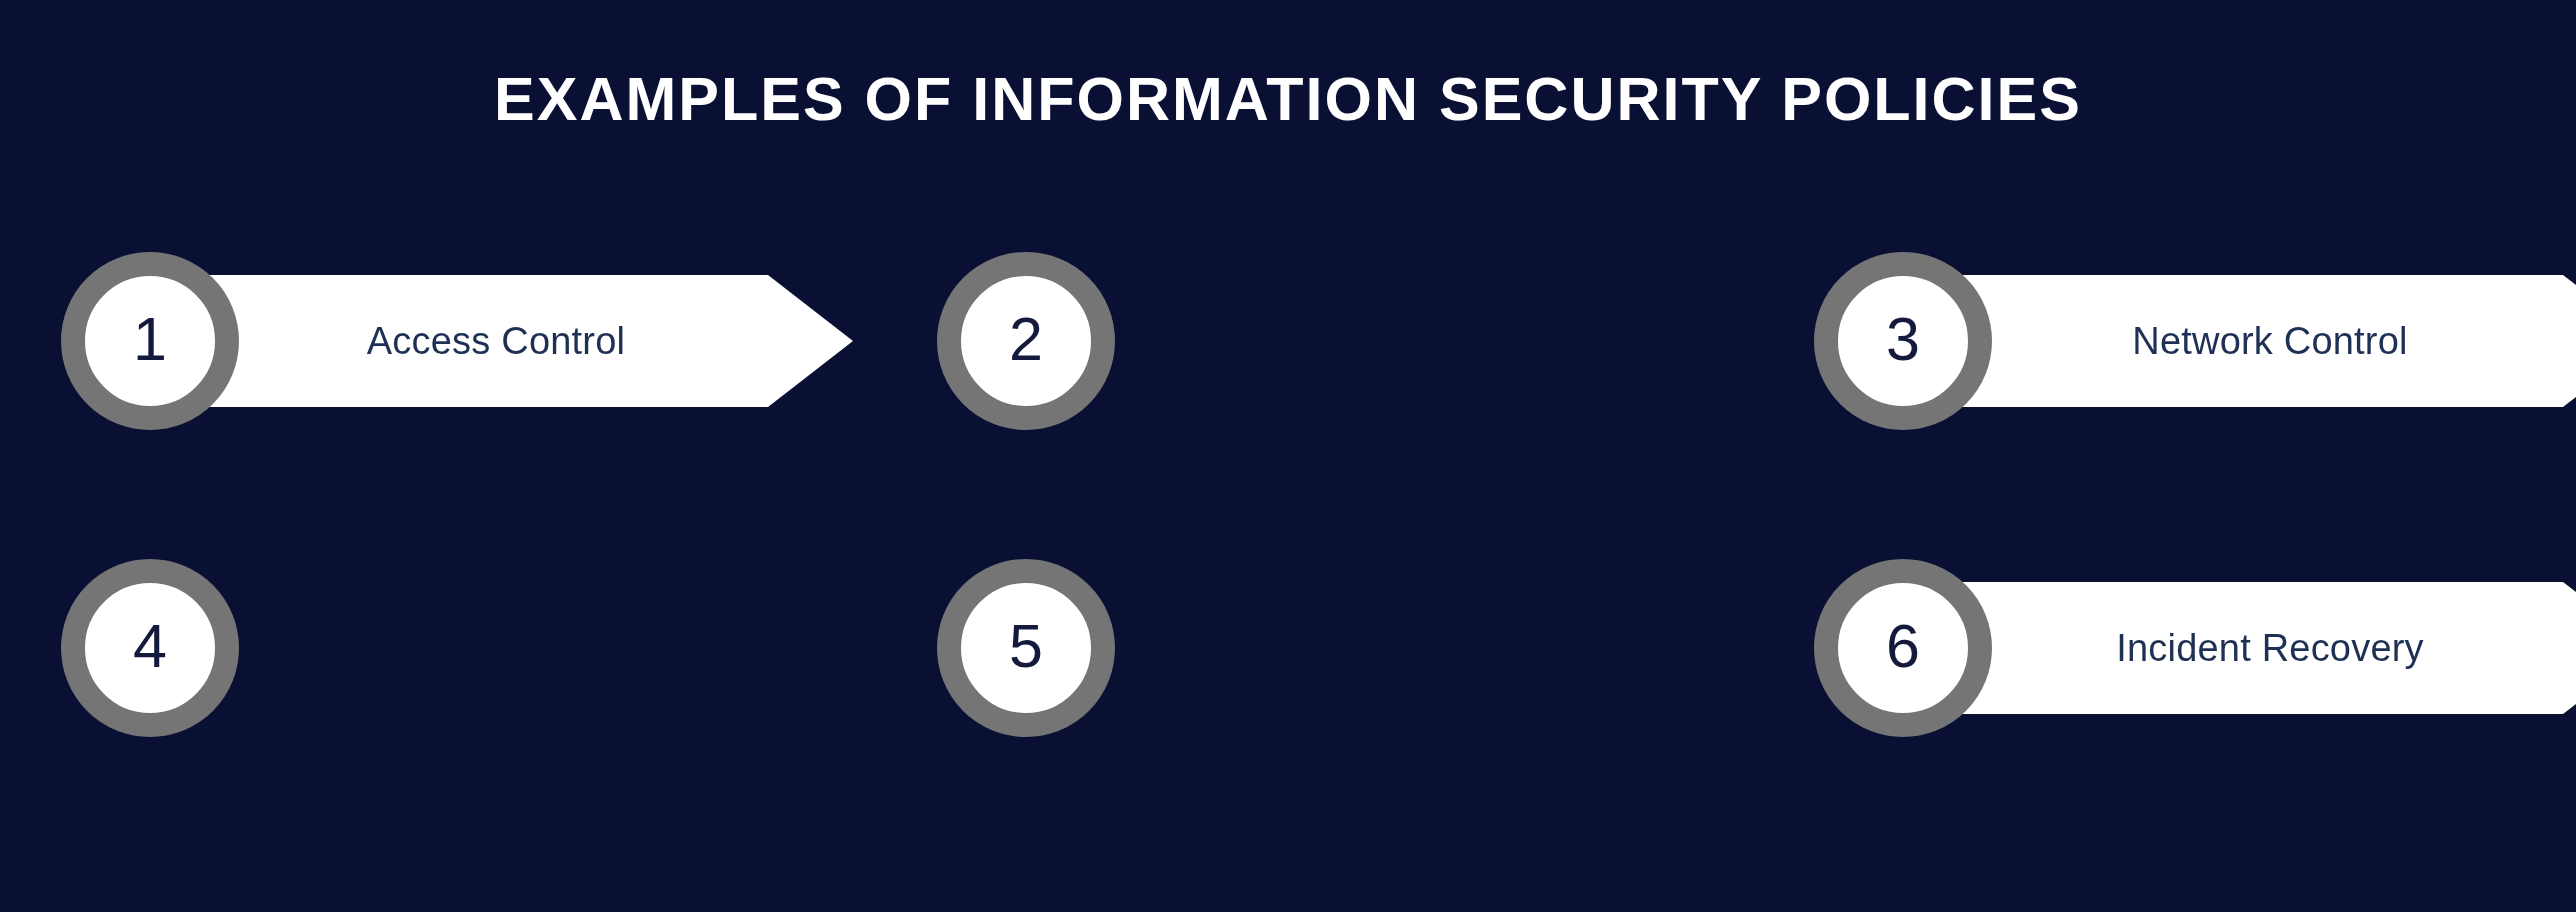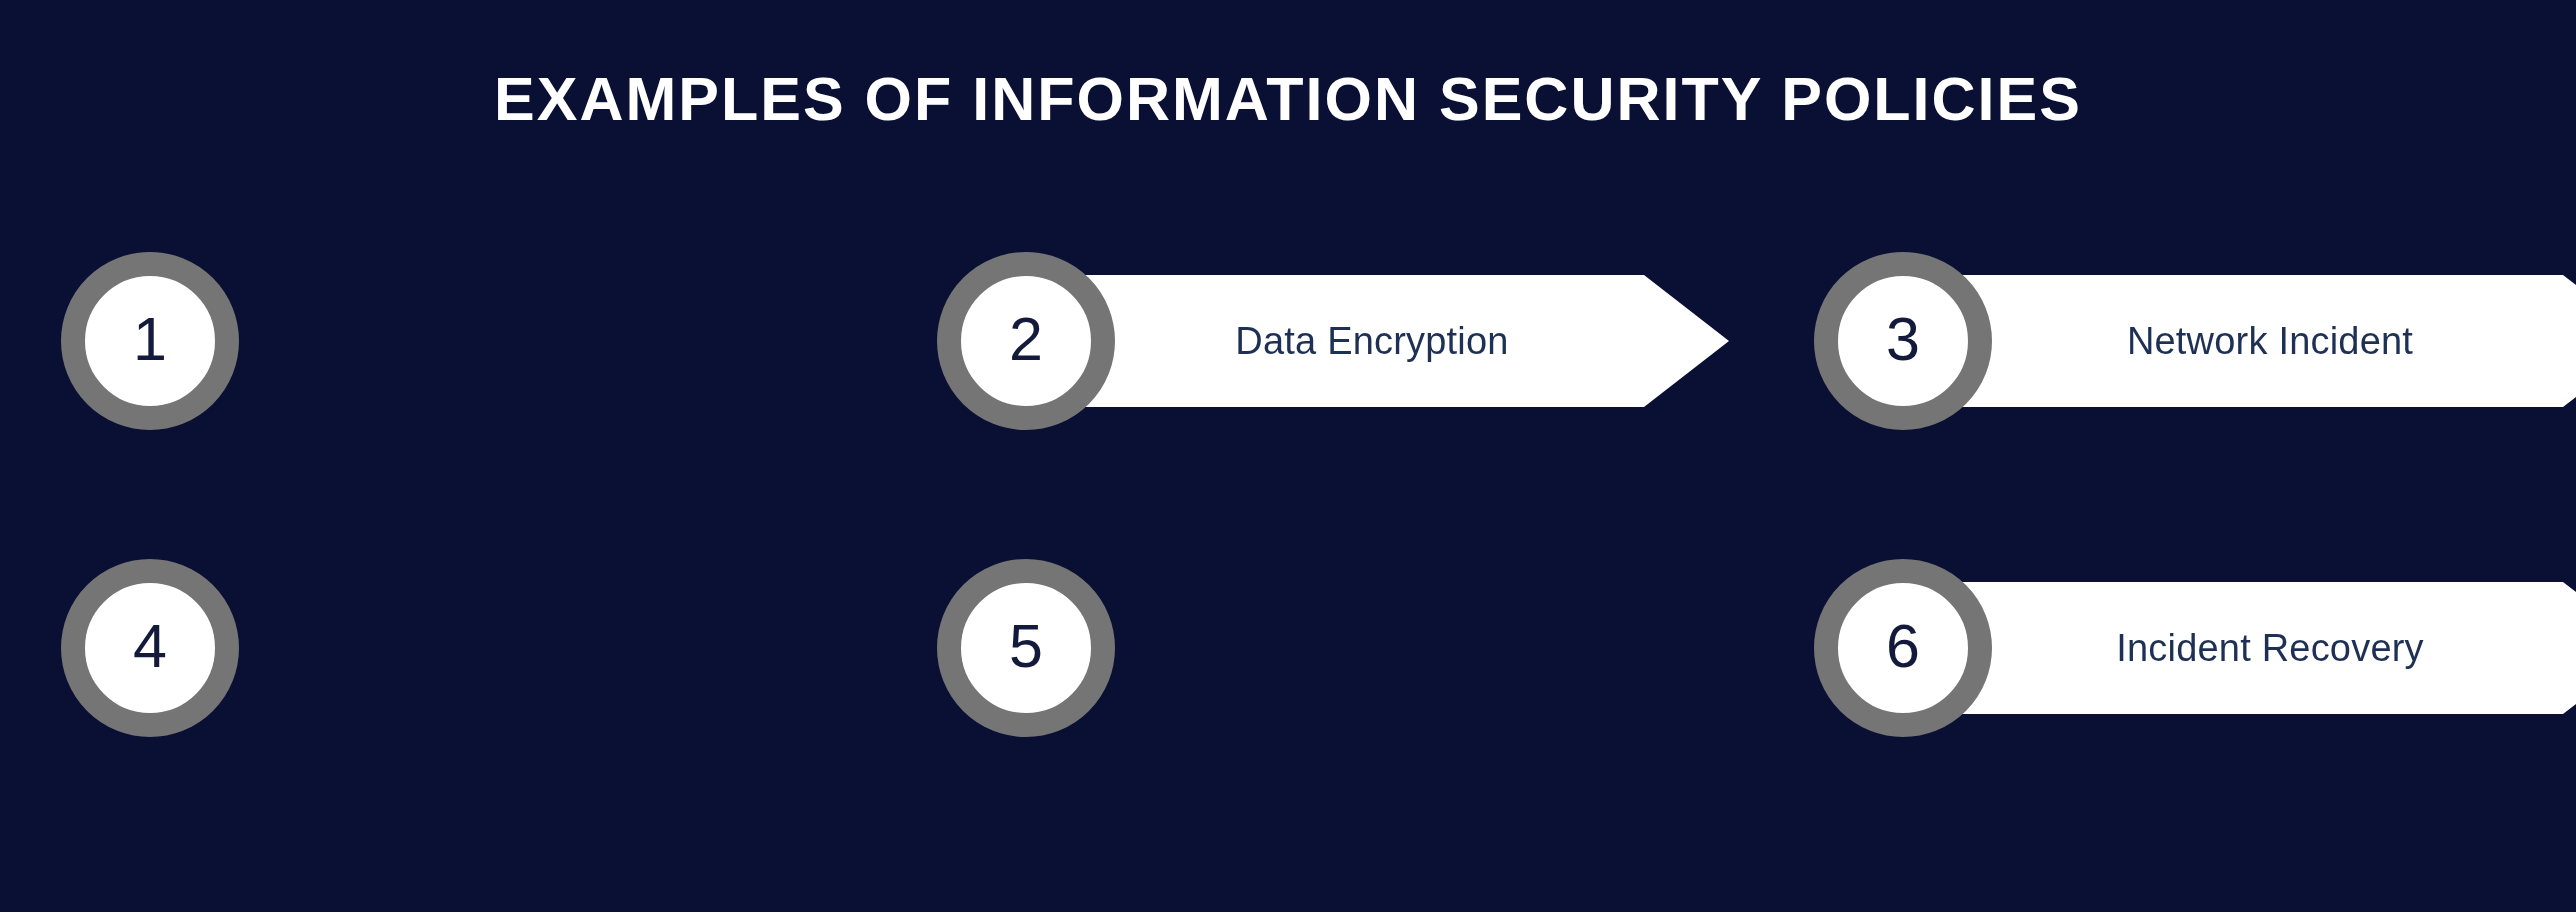--- a/index.html
+++ b/index.html
@@ -132,37 +132,37 @@
 </head>
 <body>
 
 <div class="poster">
 
   <div class="title">EXAMPLES OF INFORMATION SECURITY POLICIES</div>
 
   <div class="grid">
 
     <div class="item col1 row1">
+      <div class="arrow">
+        <span class="arrow-label">Access Control</span>
+      </div>
       <div class="badge">
         <span class="badge-number">1</span>
       </div>
     </div>
 
     <div class="item col2 row1">
-      <div class="arrow">
-        <span class="arrow-label">Data Encryption</span>
-      </div>
       <div class="badge">
         <span class="badge-number">2</span>
       </div>
     </div>
 
     <div class="item col3 row1">
       <div class="arrow wide">
-        <span class="arrow-label">Network Incident</span>
+        <span class="arrow-label">Network Control</span>
       </div>
       <div class="badge">
         <span class="badge-number">3</span>
       </div>
     </div>
 
     <div class="item col1 row2">
       <div class="badge">
         <span class="badge-number">4</span>
       </div>

